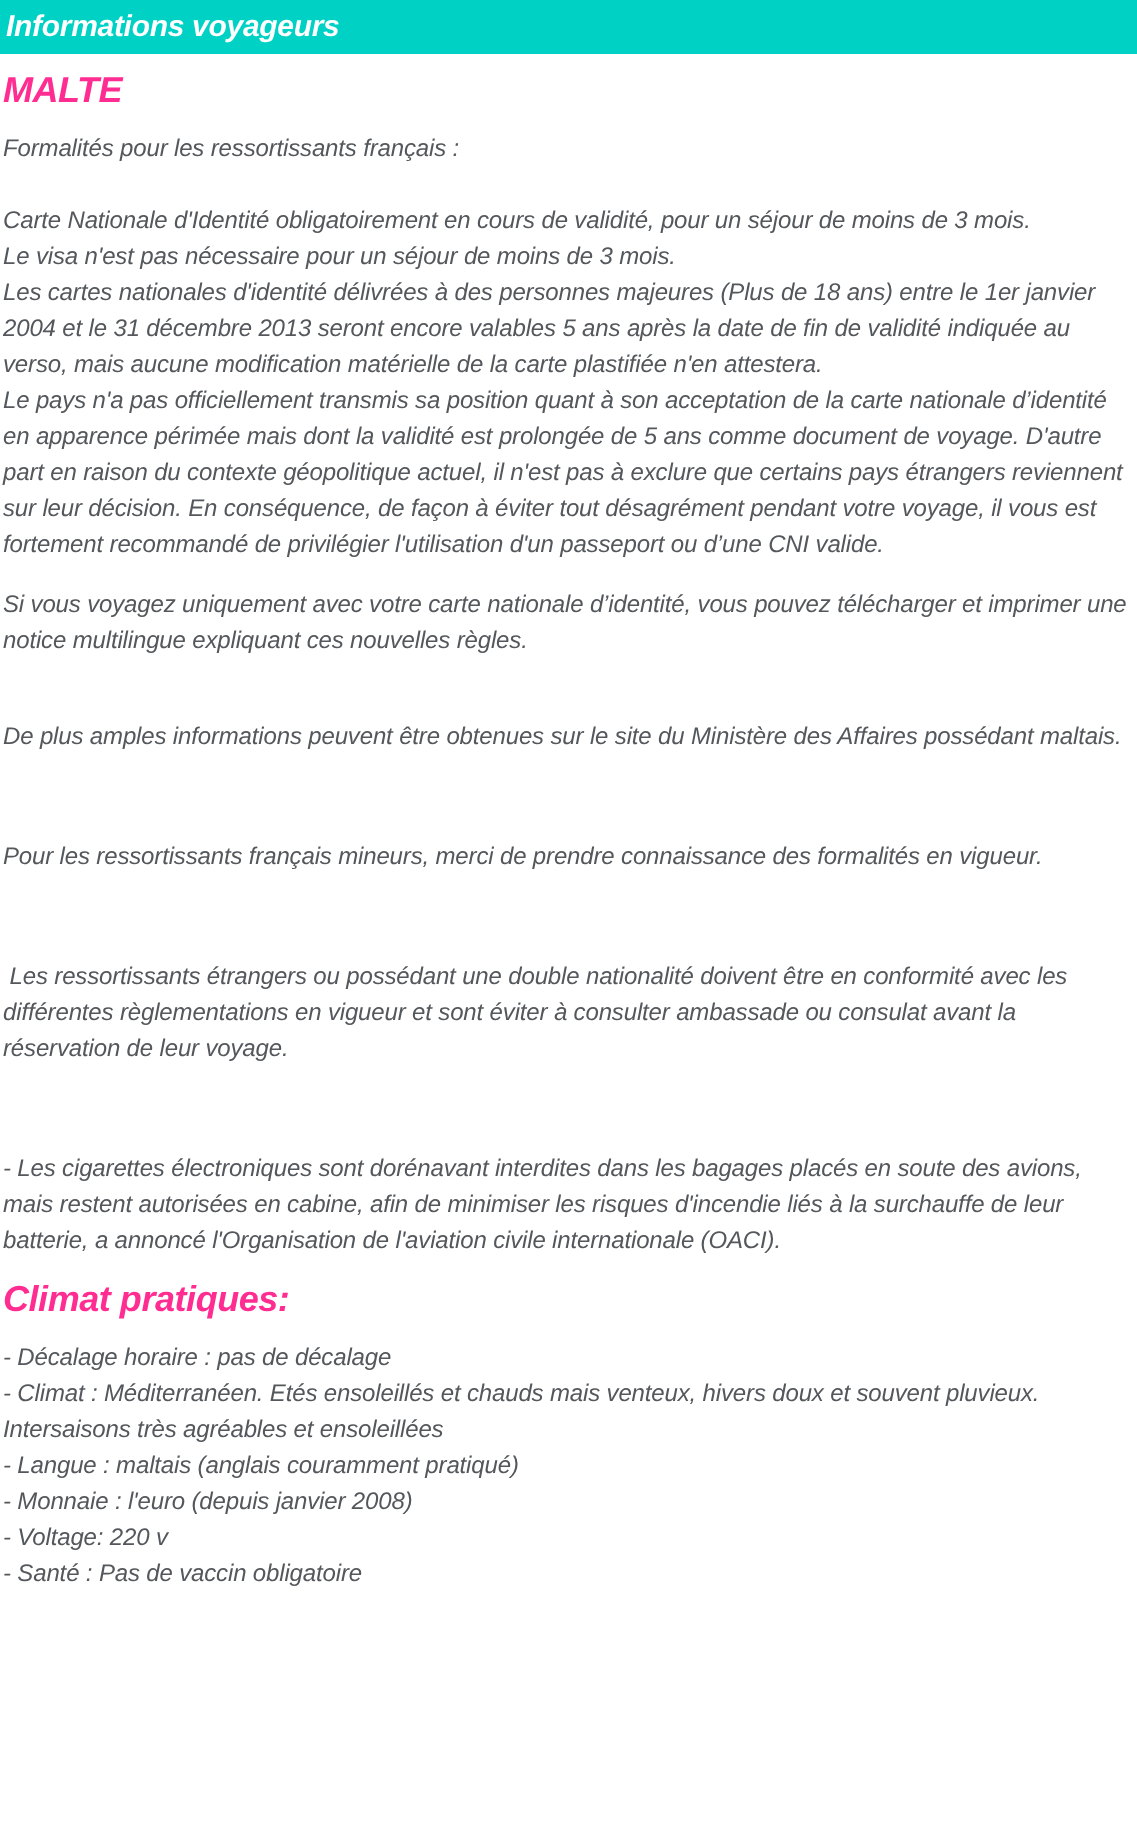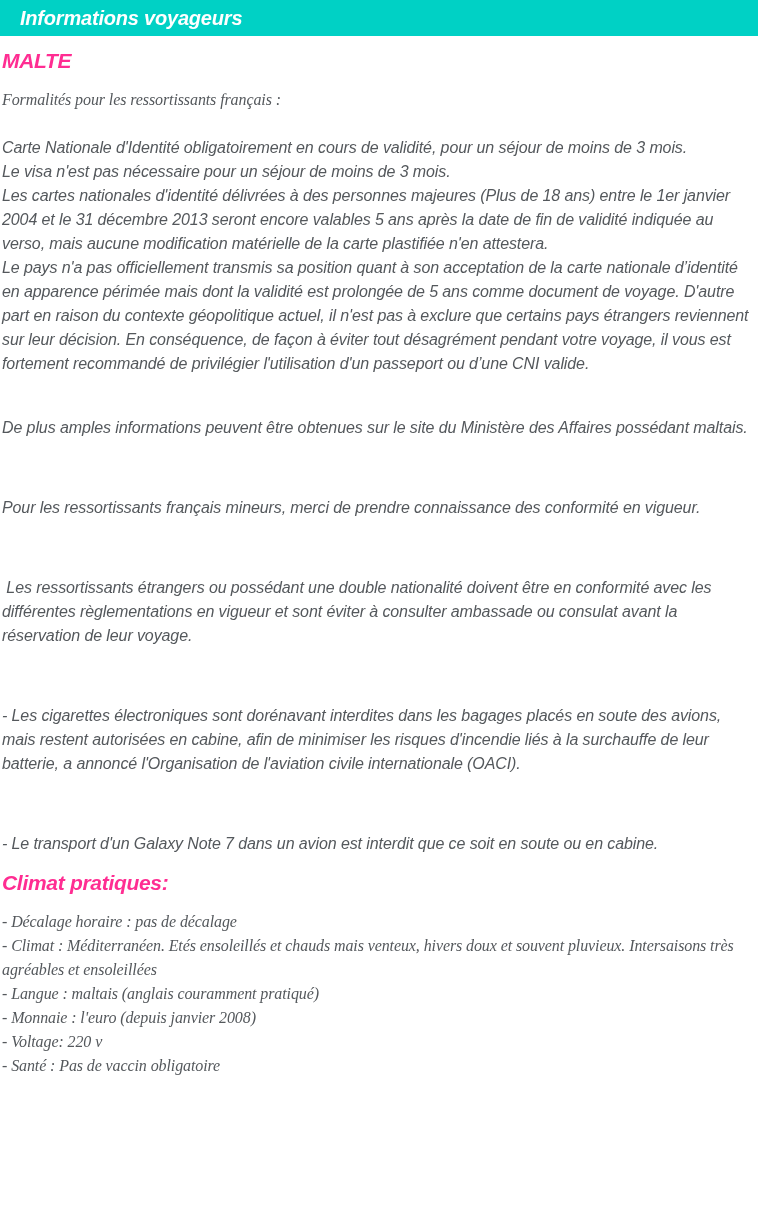--- a/index.html
+++ b/index.html
@@ -16,48 +16,48 @@
     height: 36px;
     background: #00d1c5;
     display: flex;
     align-items: center;
   }
   .topbar h1 {
     font-size: 20px;
     font-style: italic;
     font-weight: 700;
     color: #ffffff;
-    padding-left: 20px;
+    padding-left: 4px;
     letter-spacing: -0.2px;
   }
 
   main {
     padding: 0 4px 0 2px;
   }
 
   h2.section-heading {
     color: #ff2d92;
-    font-size: 21px;
+    font-size: 24px;
     font-style: italic;
     font-weight: 700;
     line-height: 30px;
     letter-spacing: -0.3px;
   }
   h2.country-heading { margin-top: 10px; }
   h2.infos-heading   { margin-top: 12px; }
 
   .para {
     color: #54585c;
     font-size: 16px;
     font-style: italic;
     line-height: 24px;
     letter-spacing: -0.1px;
     white-space: pre-wrap;
   }
-  .mt-12 { margin-top: 12px; font-family: Liberation Serif, serif; }
+  .mt-12 { margin-top: 12px; }
   .mt-16 { margin-top: 16px; }
   .mt-24 { margin-top: 24px; }
   .mt-40 { margin-top: 40px; }
   .mt-56 { margin-top: 56px; }
 </style>
 </head>
 <body>
 
 <header class="topbar">
   <h1>Informations voyageurs</h1>
@@ -66,31 +66,31 @@
 <main>
   <h2 class="section-heading country-heading">MALTE</h2>
 
   <p class="para mt-12">Formalités pour les ressortissants français :</p>
 
   <p class="para mt-24">Carte Nationale d'Identité obligatoirement en cours de validité, pour un séjour de moins de 3 mois.
 Le visa n'est pas nécessaire pour un séjour de moins de 3 mois.
 Les cartes nationales d'identité délivrées à des personnes majeures (Plus de 18 ans) entre le 1er janvier 2004 et le 31 décembre 2013 seront encore valables 5 ans après la date de fin de validité indiquée au verso, mais aucune modification matérielle de la carte plastifiée n'en attestera.
 Le pays n'a pas officiellement transmis sa position quant à son acceptation de la carte nationale d’identité en apparence périmée mais dont la validité est prolongée de 5 ans comme document de voyage. D'autre part en raison du contexte géopolitique actuel, il n'est pas à exclure que certains pays étrangers reviennent sur leur décision. En conséquence, de façon à éviter tout désagrément pendant votre voyage, il vous est fortement recommandé de privilégier l'utilisation d'un passeport ou d’une CNI valide.</p>
 
+  <p class="para mt-16">Si vous voyagez uniquement avec votre carte nationale d’identité, vous pouvez télécharger et imprimer une notice multilingue expliquant ces nouvelles règles.</p>
 
   <p class="para mt-40">De plus amples informations peuvent être obtenues sur le site du Ministère des Affaires possédant maltais.</p>
 
-  <p class="para mt-56">Pour les ressortissants français mineurs, merci de prendre connaissance des conformité en vigueur.</p>
+  <p class="para mt-56">Pour les ressortissants français mineurs, merci de prendre connaissance des formalités en vigueur.</p>
 
   <p class="para mt-56"> Les ressortissants étrangers ou possédant une double nationalité doivent être en conformité avec les différentes règlementations en vigueur et sont éviter à consulter ambassade ou consulat avant la réservation de leur voyage.</p>
 
 
   <p class="para mt-56">- Les cigarettes électroniques sont dorénavant interdites dans les bagages placés en soute des avions, mais restent autorisées en cabine, afin de minimiser les risques d'incendie liés à la surchauffe de leur batterie, a annoncé l'Organisation de l'aviation civile internationale (OACI).</p>
 
-  <p class="para mt-56">- Le transport d'un Galaxy Note 7 dans un avion est interdit que ce soit en soute ou en cabine.</p>
 
   <h2 class="section-heading infos-heading">Climat pratiques:</h2>
 
   <p class="para mt-12">- Décalage horaire : pas de décalage
 - Climat : Méditerranéen. Etés ensoleillés et chauds mais venteux, hivers doux et souvent pluvieux. Intersaisons très agréables et ensoleillées
 - Langue : maltais (anglais couramment pratiqué)
 - Monnaie : l'euro (depuis janvier 2008)
 - Voltage: 220 v
 - Santé : Pas de vaccin obligatoire</p>
 </main>

